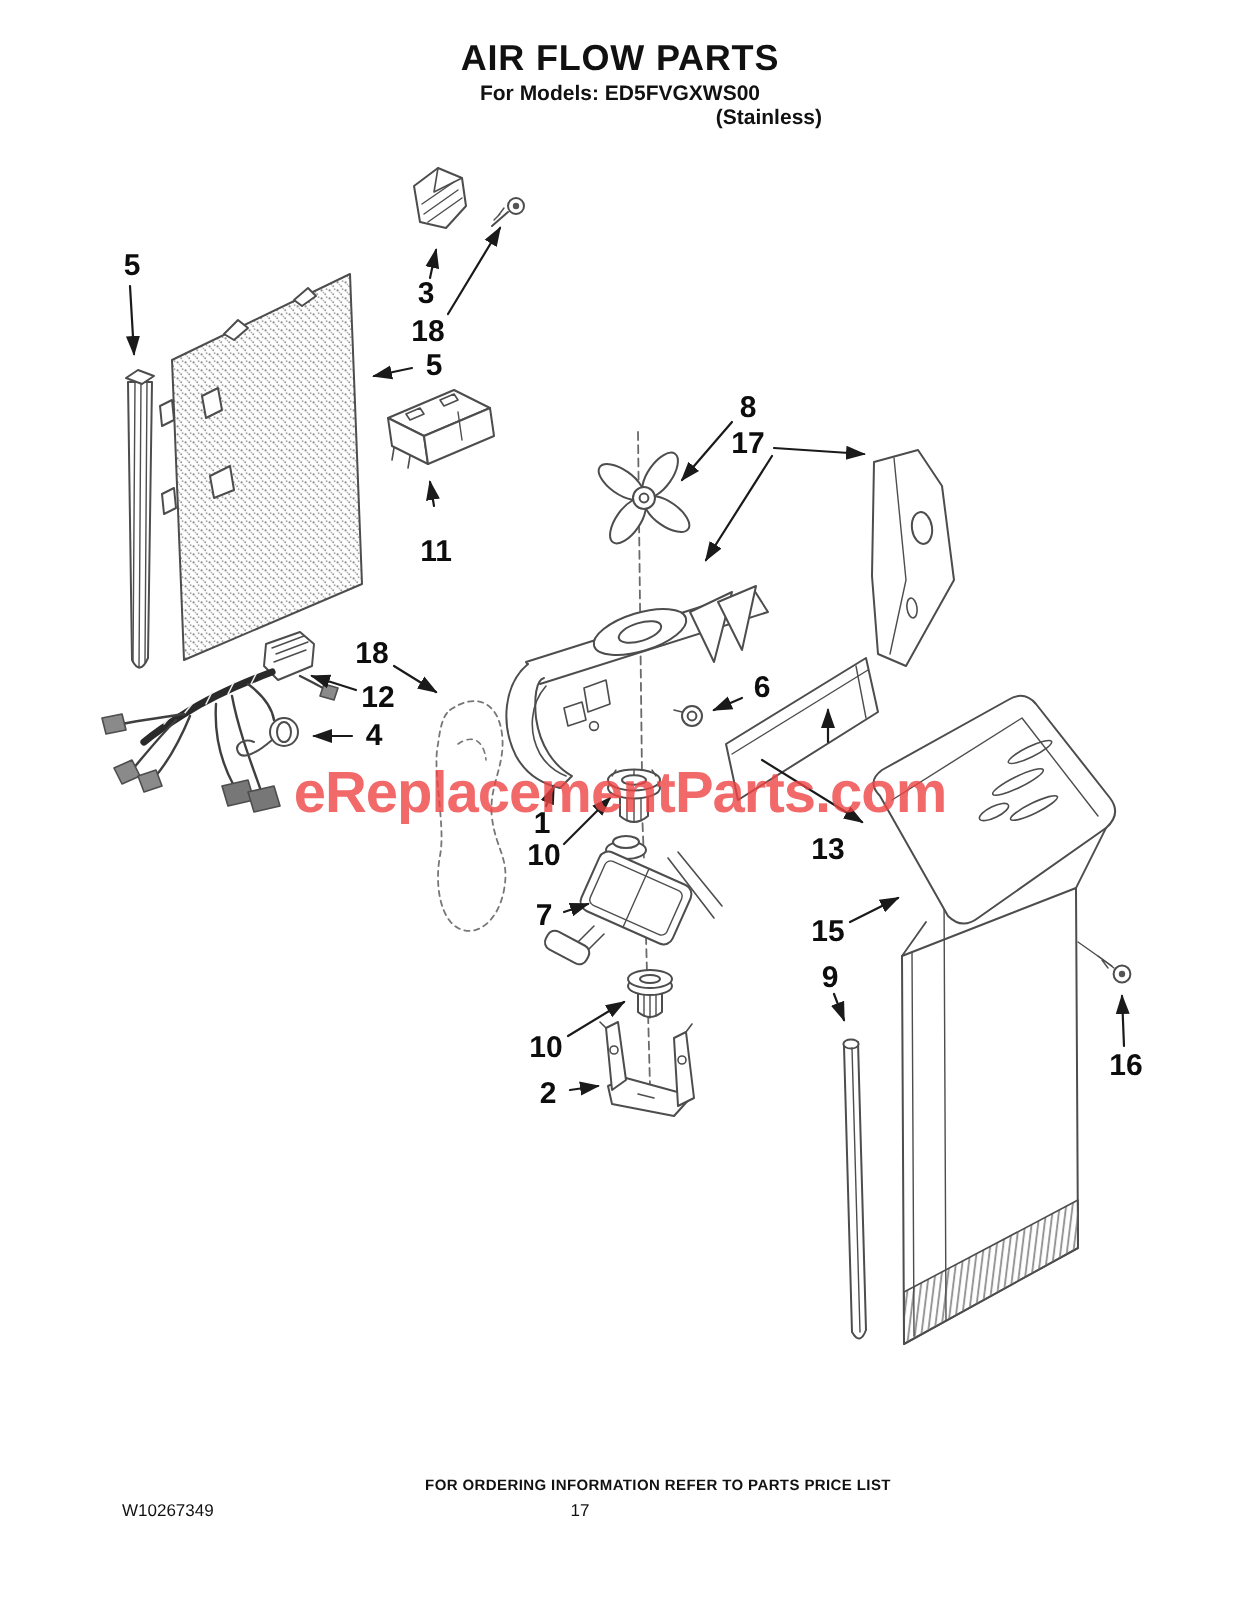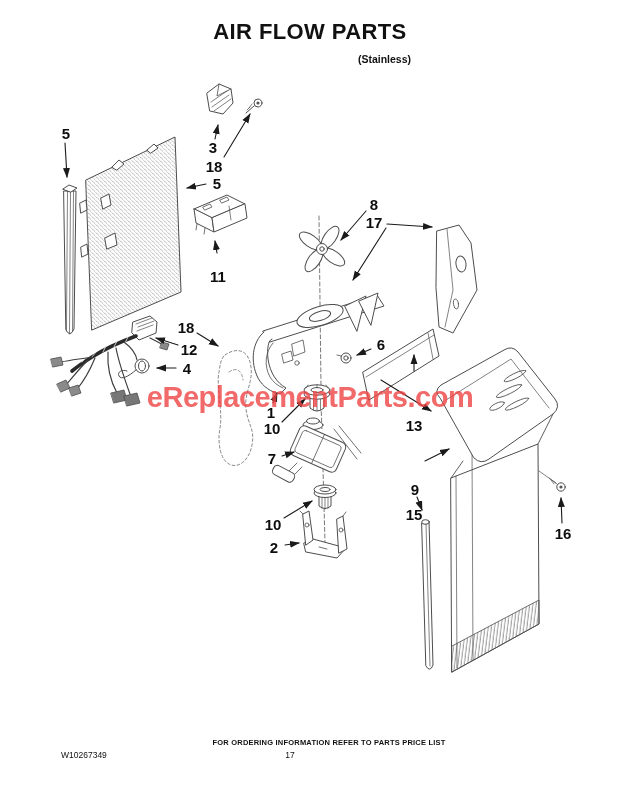--- a/index.html
+++ b/index.html
@@ -1,20 +1,20 @@
 <!DOCTYPE html>
 <html><head>
 <meta charset="utf-8">
 <style>
   html,body{margin:0;padding:0;background:#ffffff;}
   .page{position:relative;width:620px;height:803px;background:#fff;overflow:hidden;
         font-family:"Liberation Sans", sans-serif;color:#111;}
   .diagram-svg{position:absolute;left:0;top:0;z-index:1;}
   .t-title{position:absolute;top:19px;left:0;width:620px;text-align:center;
-           font-size:22px;font-weight:bold;letter-spacing:0.4px;z-index:2;}
+           font-size:18px;font-weight:bold;letter-spacing:0.4px;z-index:2;}
   .t-models{position:absolute;top:41px;left:0;width:620px;text-align:center;
             font-size:10.5px;font-weight:bold;z-index:2;}
   .t-stainless{position:absolute;top:53px;left:291px;width:120px;text-align:right;
             font-size:10.5px;font-weight:bold;z-index:2;}
   .watermark{position:absolute;top:381px;left:0;width:620px;text-align:center;
              font-size:29px;font-weight:bold;color:#ef4444;opacity:0.8;
              letter-spacing:-0.5px;z-index:5;pointer-events:none;}
   .callout-label{position:absolute;transform:translate(-50%,-50%);
                  font-size:15px;font-weight:bold;color:#0d0d0d;z-index:6;white-space:nowrap;}
   .footer-note{position:absolute;top:738px;left:0;width:592px;text-align:center;
@@ -22,20 +22,21 @@
   .doc-number{position:absolute;top:750px;left:61px;font-size:8.5px;z-index:2;}
   .page-number{position:absolute;top:750px;left:268px;width:44px;text-align:center;
                font-size:8.5px;z-index:2;}
 </style>
 </head>
 <body>
 
 <div class="page">
 
   <div class="t-title">AIR FLOW PARTS</div>
+  <div class="t-models">For Models: ED5FVGXWS00</div>
   <div class="t-stainless">(Stainless)</div>
 
   <svg class="diagram-svg" width="620" height="803" viewBox="0 0 620 803" xmlns="http://www.w3.org/2000/svg">
     <defs>
       <pattern id="stipple" patternUnits="userSpaceOnUse" width="4" height="4">
         <rect width="4" height="4" fill="#fdfdfd"></rect>
         <circle cx="0.8" cy="1.2" r="0.55" fill="#8f8f8f"></circle>
         <circle cx="2.6" cy="3.1" r="0.5" fill="#9b9b9b"></circle>
         <circle cx="3.3" cy="0.6" r="0.45" fill="#a5a5a5"></circle>
         <circle cx="1.7" cy="2.3" r="0.4" fill="#adadad"></circle>
@@ -280,21 +281,21 @@
       <span class="callout-label" style="left: 186px; top: 327px;">18</span>
       <span class="callout-label" style="left: 189px; top: 349px;">12</span>
       <span class="callout-label" style="left: 187px; top: 368px;">4</span>
       <span class="callout-label" style="left: 381px; top: 344px;">6</span>
       <span class="callout-label" style="left: 414px; top: 381px; margin-top: 44px;">13</span>
       <span class="callout-label" style="left: 271px; top: 412px;">1</span>
       <span class="callout-label" style="left: 272px; top: 428px;">10</span>
       <span class="callout-label" style="left: 272px; top: 458px;">7</span>
       <span class="callout-label" style="left: 273px; top: 524px;">10</span>
       <span class="callout-label" style="left: 274px; top: 547px;">2</span>
-      <span class="callout-label" style="left: 414px; top: 466px; margin-top: 48px;">15</span>
+      <span class="callout-label" style="left: 414px; top: 466px;">15</span>
       <span class="callout-label" style="left: 415px; top: 489px;">9</span>
       <span class="callout-label" style="left: 563px; top: 533px;">16</span>
     </div>
 
   <div class="watermark">eReplacementParts.com</div>
 
   <div class="footer-note">FOR ORDERING INFORMATION REFER TO PARTS PRICE LIST</div>
   <div class="doc-number">W10267349</div>
   <div class="page-number">17</div>
 

